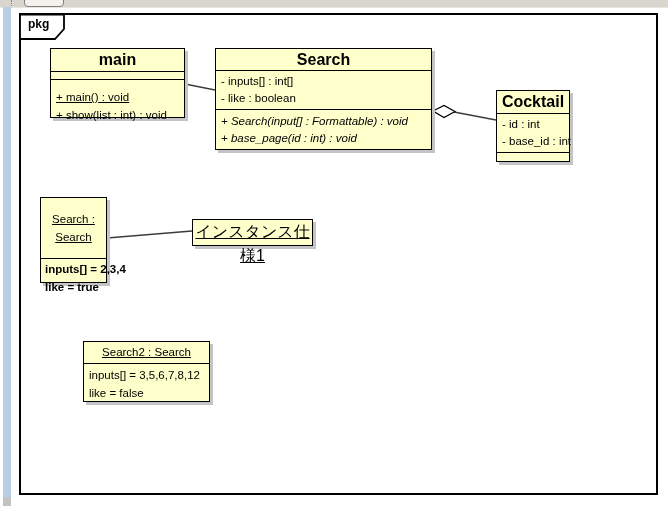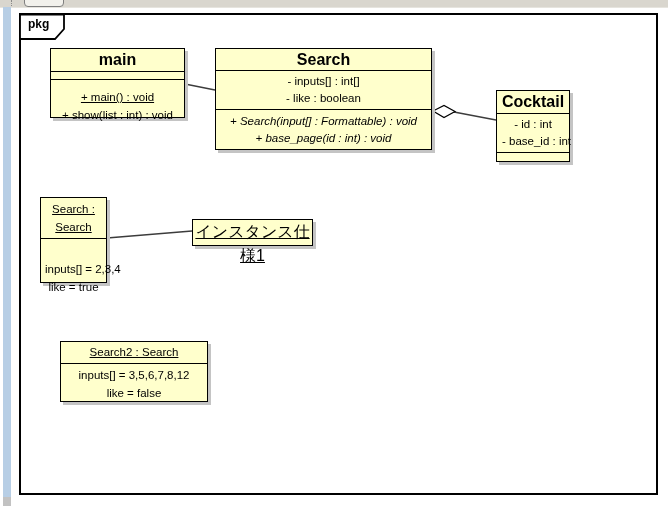--- a/index.html
+++ b/index.html
@@ -26,21 +26,21 @@
   .frame{position:absolute;left:19px;top:13px;width:639px;height:482px;border:2px solid #000;background:#fff;box-sizing:border-box;}
   .tab-label{position:absolute;left:28px;top:17px;font-size:12px;font-weight:bold;color:#000;}
 
   svg.overlay{position:absolute;left:0;top:0;width:668px;height:506px;pointer-events:none;}
 
   
   .uml-node{position:absolute;background:var(--node_fill);border:1.5px solid #000;
             box-shadow:3px 3px 0 var(--shadow);box-sizing:border-box;color:#000;
             font-size:11.5px;line-height:17px;}
   .n-title{font-weight:bold;font-size:16px;text-align:center;}
-  .comp{border-top:1.5px solid #000;text-align:center;}
+  .comp{border-top:1.5px solid #000;}
   .m-line{padding:0 5px;white-space:nowrap;}
   .u{text-decoration:underline;}
 
   
   #node-main{left:50px;top:48px;width:135px;height:70px;}
   #node-main .n-title{line-height:22px;height:22px;}
   #node-main .attrs{height:7px;}
   #node-main .ops{padding-top:8px;}
   #node-main .m-line{line-height:18px;}
 
@@ -51,30 +51,30 @@
   #node-search .ops{padding:3px 0;font-style:italic;}
 
   
   #node-cocktail{left:496px;top:90px;width:74px;height:72px;}
   #node-cocktail .n-title{line-height:22px;height:22px;}
   #node-cocktail .attrs{padding:2px 0;}
   #node-cocktail .ops{height:9px;}
 
   
   #node-inst1{left:40px;top:197px;width:67px;height:86px;}
-  #node-inst1 .i-title{padding:2px 0;text-align:center;line-height:18px;}
-  #node-inst1 .slots{padding:21px 4px;line-height:18px;}
+  #node-inst1 .i-title{padding:12px 0;text-align:center;line-height:18px;}
+  #node-inst1 .slots{padding:1px 4px;line-height:18px;font-weight:bold;}
   #node-inst1 .slot{white-space:nowrap;overflow:visible;}
 
   
   #node-spec{left:192px;top:219px;width:121px;height:27px;}
   #node-spec .i-title{text-align:center;line-height:24px;font-size:16px;}
 
   
-  #node-inst2{left:60px;top:341px;width:148px;height:61px;}
+  #node-inst2{left:83px;top:341px;width:127px;height:61px;}
   #node-inst2 .i-title{text-align:center;line-height:21px;height:21px;}
   #node-inst2 .slots{padding:2px 5px;line-height:18px;}
 </style>
 </head>
 <body>
 
 <div id="stage">
 
   <div class="toolbar">
     <div class="toolbar-sep"></div>

